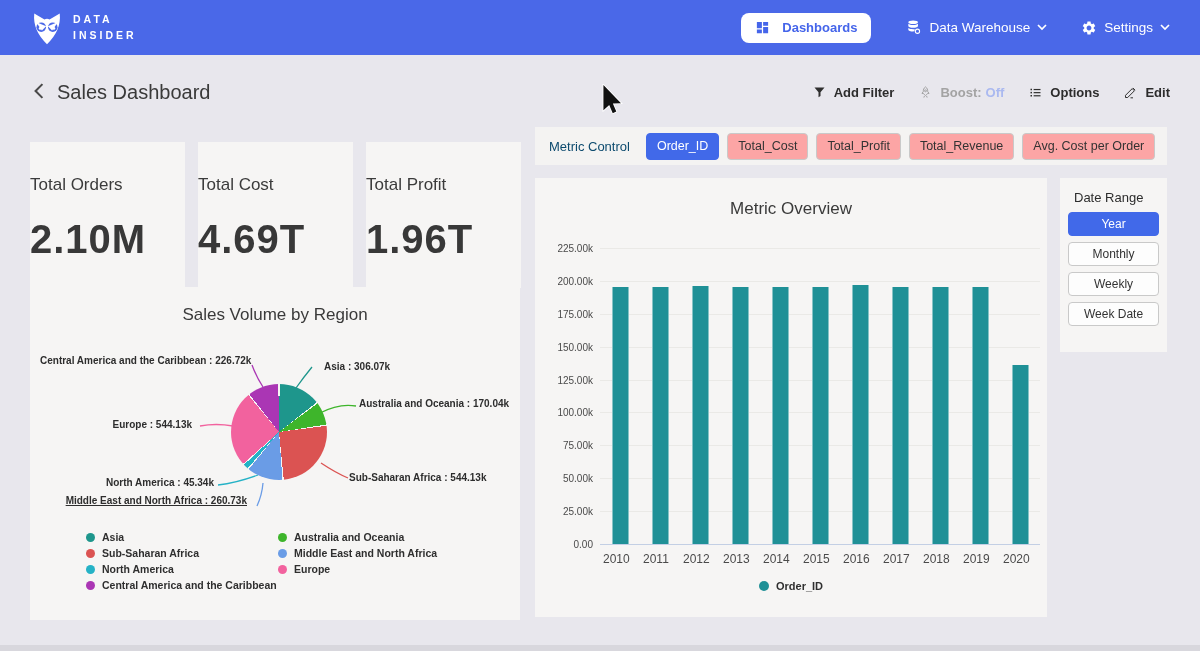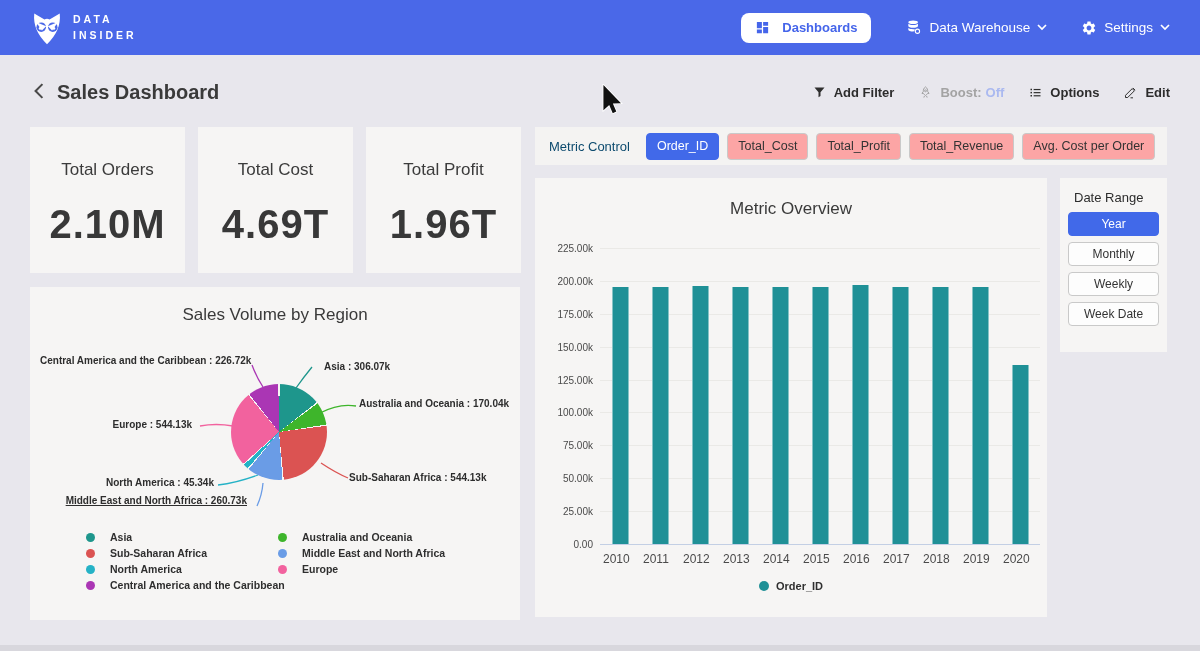--- a/index.html
+++ b/index.html
@@ -11,29 +11,29 @@
   .navbar { position:absolute; left:0; top:0; width:1200px; height:55px; background:#4a68e8;
             display:flex; align-items:center; justify-content:space-between; padding:0 30px; }
   .brand { display:flex; align-items:center; gap:9px; }
   .brand-text { color:#fff; font-size:10.5px; font-weight:700; letter-spacing:3px; line-height:1.45; }
   .nav-right { display:flex; align-items:center; gap:34px; }
   .dash-pill { display:flex; align-items:center; gap:12px; background:#fff; border:none; border-radius:8px;
                height:30px; padding:0 14px; color:#4565ea; font-family:inherit; font-size:13px; font-weight:700; cursor:pointer; }
   .nav-item { display:flex; align-items:center; gap:7px; color:#fff; font-size:13.5px; font-weight:500; cursor:pointer; }
   .ph-row { position:absolute; left:0; top:70px; width:1200px; height:44px; display:flex; align-items:center; }
   .back-btn { position:absolute; left:28px; background:none; border:none; cursor:pointer; width:22px; height:22px; }
-  .page-title { position:absolute; left:57px; font-size:20px; font-weight:700; color:#3a3a3a; }
+  .page-title { position:absolute; left:57px; font-size:20px; font-weight:400; color:#3a3a3a; }
   .header-actions { position:absolute; right:30px; display:flex; align-items:center; gap:24px; }
   .action { display:flex; align-items:center; gap:7px; font-size:13px; font-weight:600; color:#2c2c2c; cursor:pointer; }
   .muted { color:#a3a3a3; }
   .boost-off { color:#aab9f0; margin-left:-3px; }
 
   
   .card { position:absolute; background:#f6f5f4; }
-  .kpi { top:127px; width:155px; height:146px; text-align:center; }
+  .kpi { top:142px; width:155px; height:146px; }
   .kpi-1 { left:30px; } .kpi-2 { left:198px; } .kpi-3 { left:366px; }
   .kpi-label { margin-top:33px; font-size:17px; font-weight:500; color:#3b3b3b; }
   .kpi-value { margin-top:22px; font-size:40px; font-weight:700; color:#383838; letter-spacing:1px; }
 
   
   .metric-bar { left:535px; top:127px; width:632px; height:38px; background:#f4f3f2;
                 display:flex; align-items:center; padding-left:14px; gap:16px; }
   .metric-label { font-size:13px; font-weight:500; color:#0c4a6e; }
   .chip-row { display:flex; align-items:center; gap:8px; }
   .chip { background:#fca5a5; border:1px solid #c9c9c9; border-radius:4px; color:#333;
@@ -76,21 +76,21 @@
   .pl-right { text-align:right; }
   .pl-asia { left:294px; top:74px; }
   .pl-australia { left:329px; top:111px; }
   .pl-subsaharan { left:319px; top:185px; }
   .pl-middleeast { left:20px; top:208px; width:197px;text-decoration:underline; }
   .pl-northamerica { left:40px; top:190px; width:144px; }
   .pl-europe { left:40px; top:132px; width:122px; }
   .pl-centralamerica { left:10px; top:68px; width:201px; }
   .pie-legend { position:absolute; left:56px; top:242px; display:grid;
                 grid-template-rows:repeat(4, 16px); grid-auto-flow:column; grid-auto-columns:192px; }
-  .pleg-item { display:flex; align-items:center; gap:15px; cursor:pointer; }
+  .pleg-item { display:flex; align-items:center; gap:7px; cursor:pointer; }
   .pleg-dot { width:9px; height:9px; border-radius:50%; flex:0 0 auto; }
   .pleg-label { font-size:10.5px; font-weight:700; color:#2f2f2f; white-space:nowrap; }
 
   .bottom-strip { position:absolute; left:0; top:645px; width:1200px; height:6px; background:#d8d7dd; }
   .cursor { position:absolute; left:601px; top:84px; pointer-events:none; }
 </style>
 </head>
 <body>
 
 <div class="stage">

